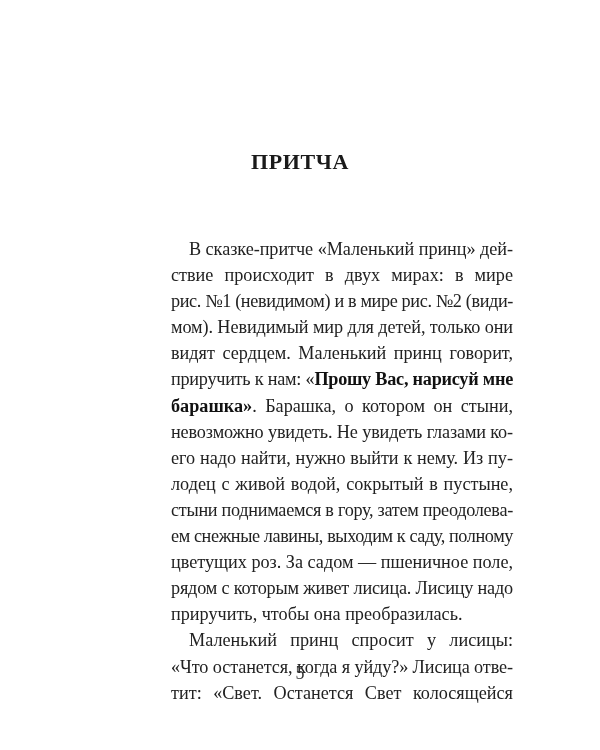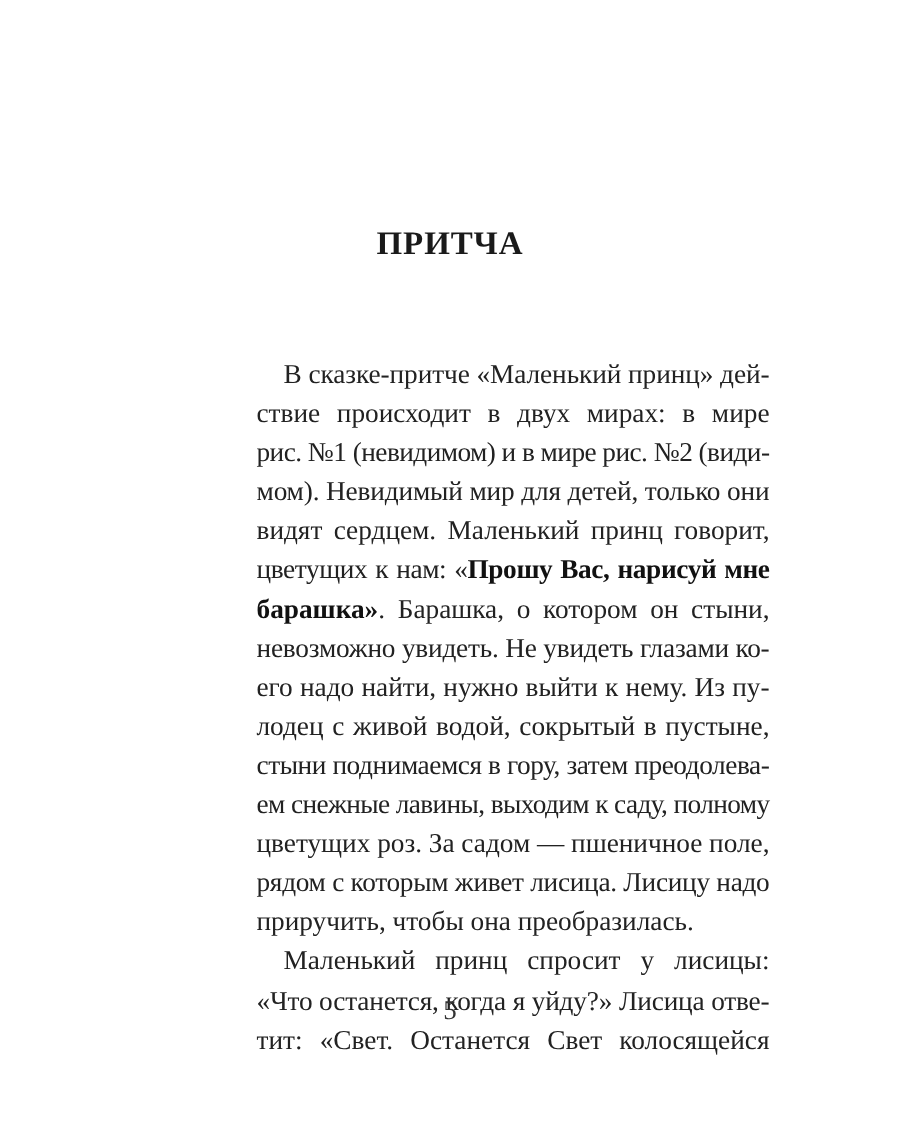--- a/index.html
+++ b/index.html
@@ -79,21 +79,21 @@
     <div>ПРИТЧА</div>
   </div>
 
   <div class="body-text">
 
     <div class="line indent" style="letter-spacing: -0.0439967px;"><span>В сказке-притче «Маленький принц» дей-</span></div>
     <div class="line"><span>ствие происходит в двух мирах: в мире</span></div>
     <div class="line" style="letter-spacing: -0.356105px;"><span>рис. №1 (невидимом) и в мире рис. №2 (види-</span></div>
     <div class="line" style="letter-spacing: -0.0926067px;"><span>мом). Невидимый мир для детей, только они</span></div>
     <div class="line"><span>видят сердцем. Маленький принц говорит,</span></div>
-    <div class="line" style="letter-spacing: -0.251953px;"><span>цветущих к нам: «</span><span class="b">Прошу Вас, нарисуй мне</span></div>
+    <div class="line" style="letter-spacing: -0.251953px;"><span>приручить к нам: «</span><span class="b">Прошу Вас, нарисуй мне</span></div>
     <div class="line"><span class="b">барашка»</span><span>. Барашка, о котором он стыни,</span></div>
     <div class="line" style="letter-spacing: -0.132068px;"><span>невозможно увидеть. Не увидеть глазами ко-</span></div>
     <div class="line"><span>его надо найти, нужно выйти к нему. Из пу-</span></div>
     <div class="line"><span>лодец с живой водой, сокрытый в пустыне,</span></div>
     <div class="line" style="letter-spacing: -0.275073px;"><span>стыни поднимаемся в гору, затем преодолева-</span></div>
     <div class="line" style="letter-spacing: -0.395461px;"><span>ем снежные лавины, выходим к саду, полному</span></div>
     <div class="line" style="letter-spacing: -0.00507813px;"><span>цветущих роз. За садом — пшеничное поле,</span></div>
     <div class="line" style="letter-spacing: -0.179116px;"><span>рядом с которым живет лисица. Лисицу надо</span></div>
     <div class="line last"><span>приручить, чтобы она преобразилась.</span></div>
 

